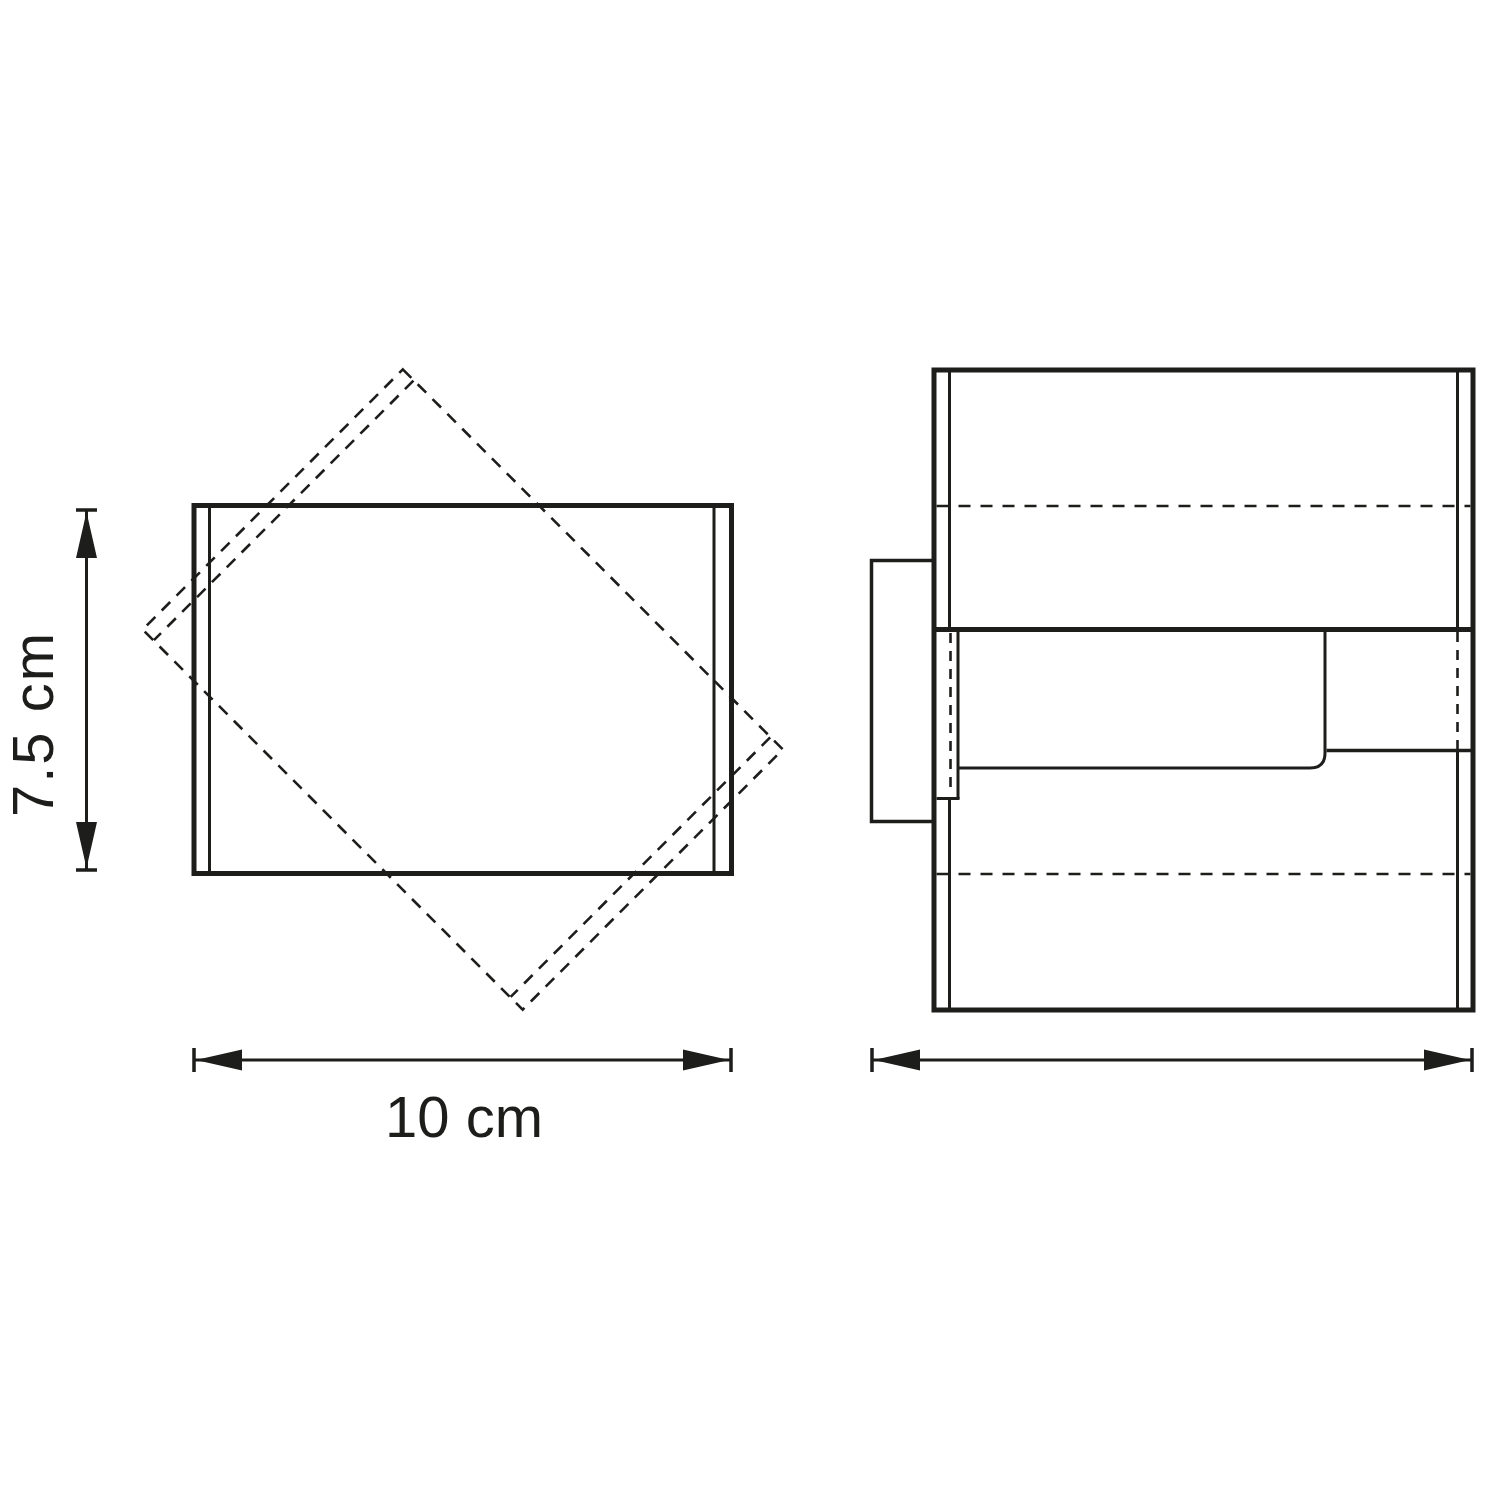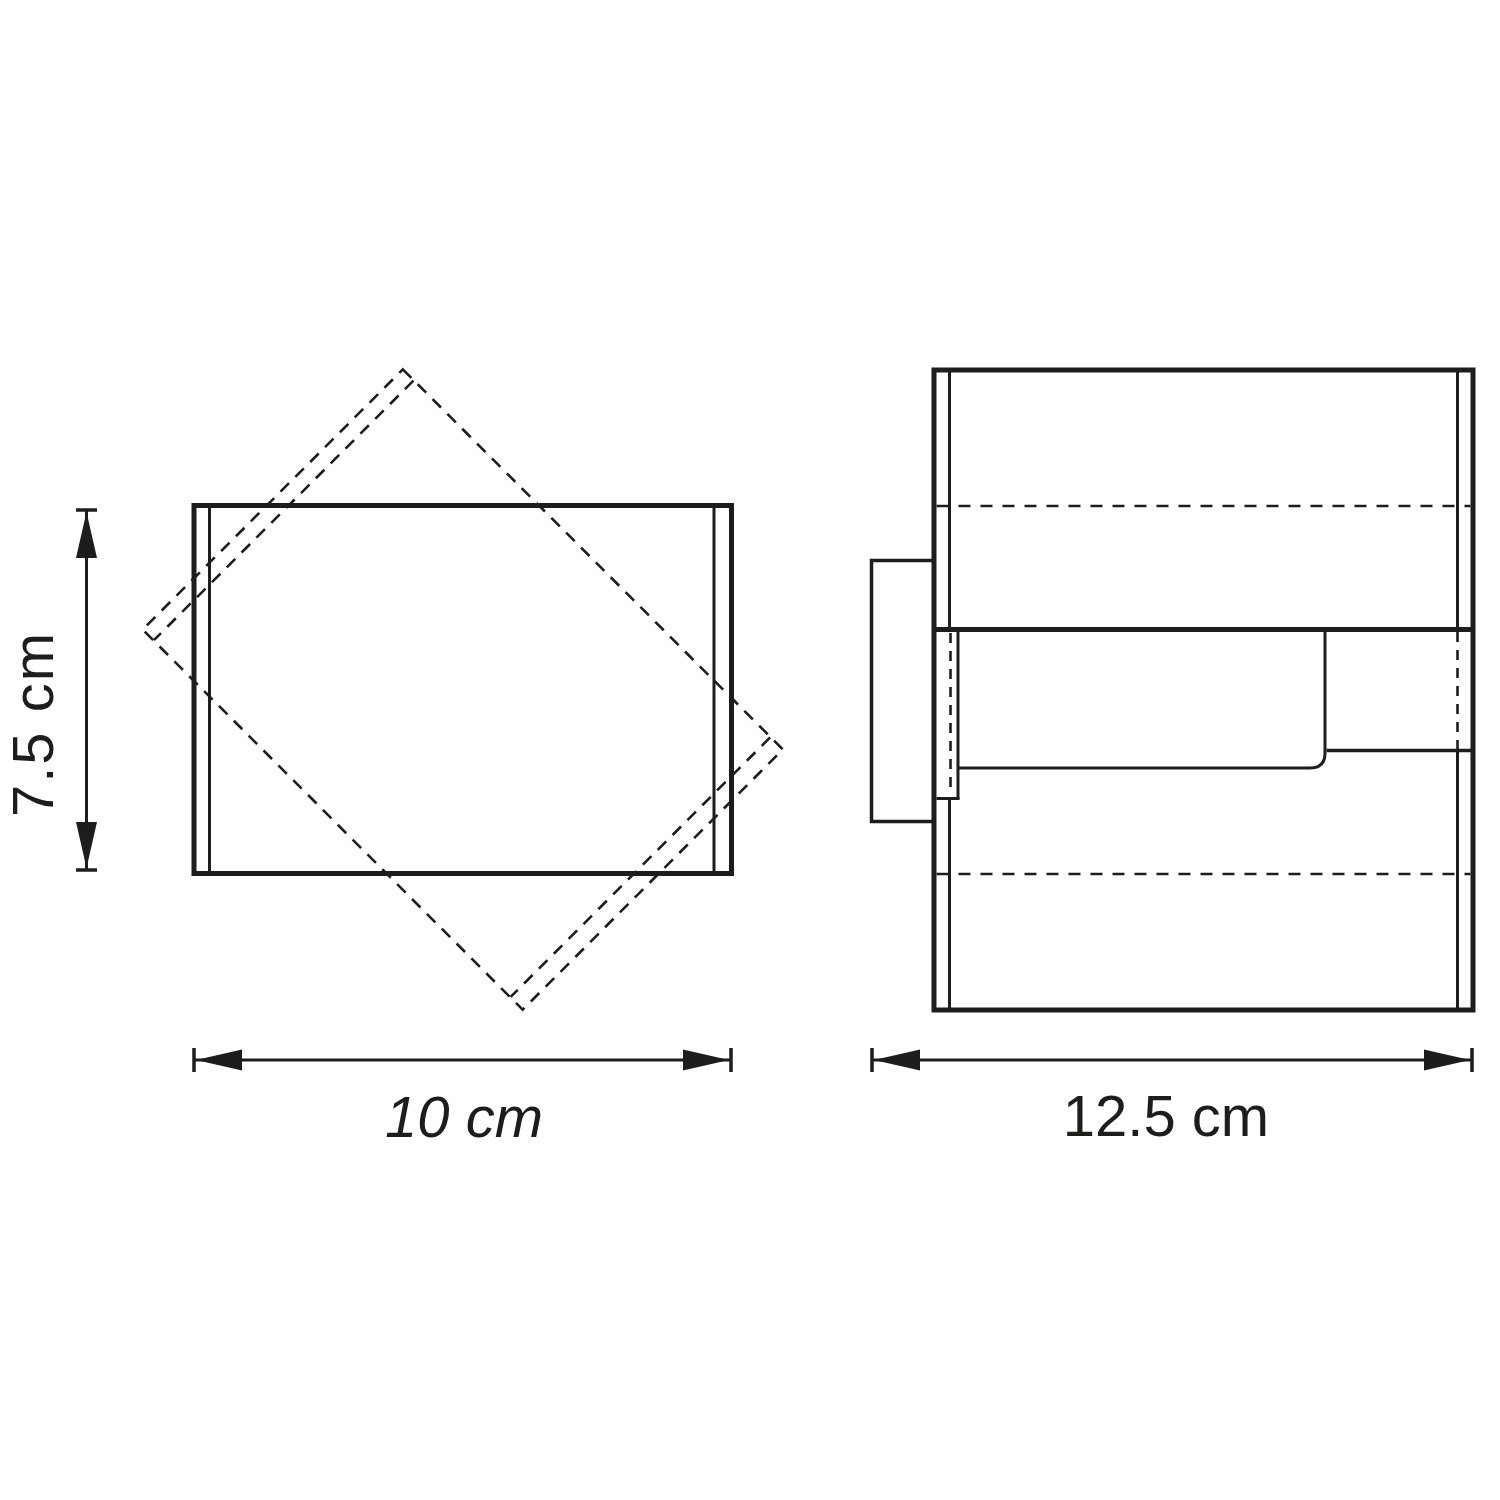--- a/index.html
+++ b/index.html
@@ -96,16 +96,15 @@
         <polygon points="196,1060 242,1049.5 242,1070.5"></polygon>
         <polygon points="729,1060 683,1049.5 683,1070.5"></polygon>
         <polygon points="874,1060 920,1049.5 920,1070.5"></polygon>
         <polygon points="1470,1060 1424,1049.5 1424,1070.5"></polygon>
       </g>
     </g>
   </svg>
 
   <div class="dim-label vertical" style="left:33px; top:724px;">7.5 cm</div>
 
-  <div class="dim-label" style="left:464px; top:1117px;font-style:italic;">10 cm</div>
+  <div class="dim-label" style="left:464px; top:1117px;">10 cm</div>
 
-  <div class="dim-label" style="left:1166px; top:1116px;">12.5 cm</div>
 </div>
 
 </body></html>

